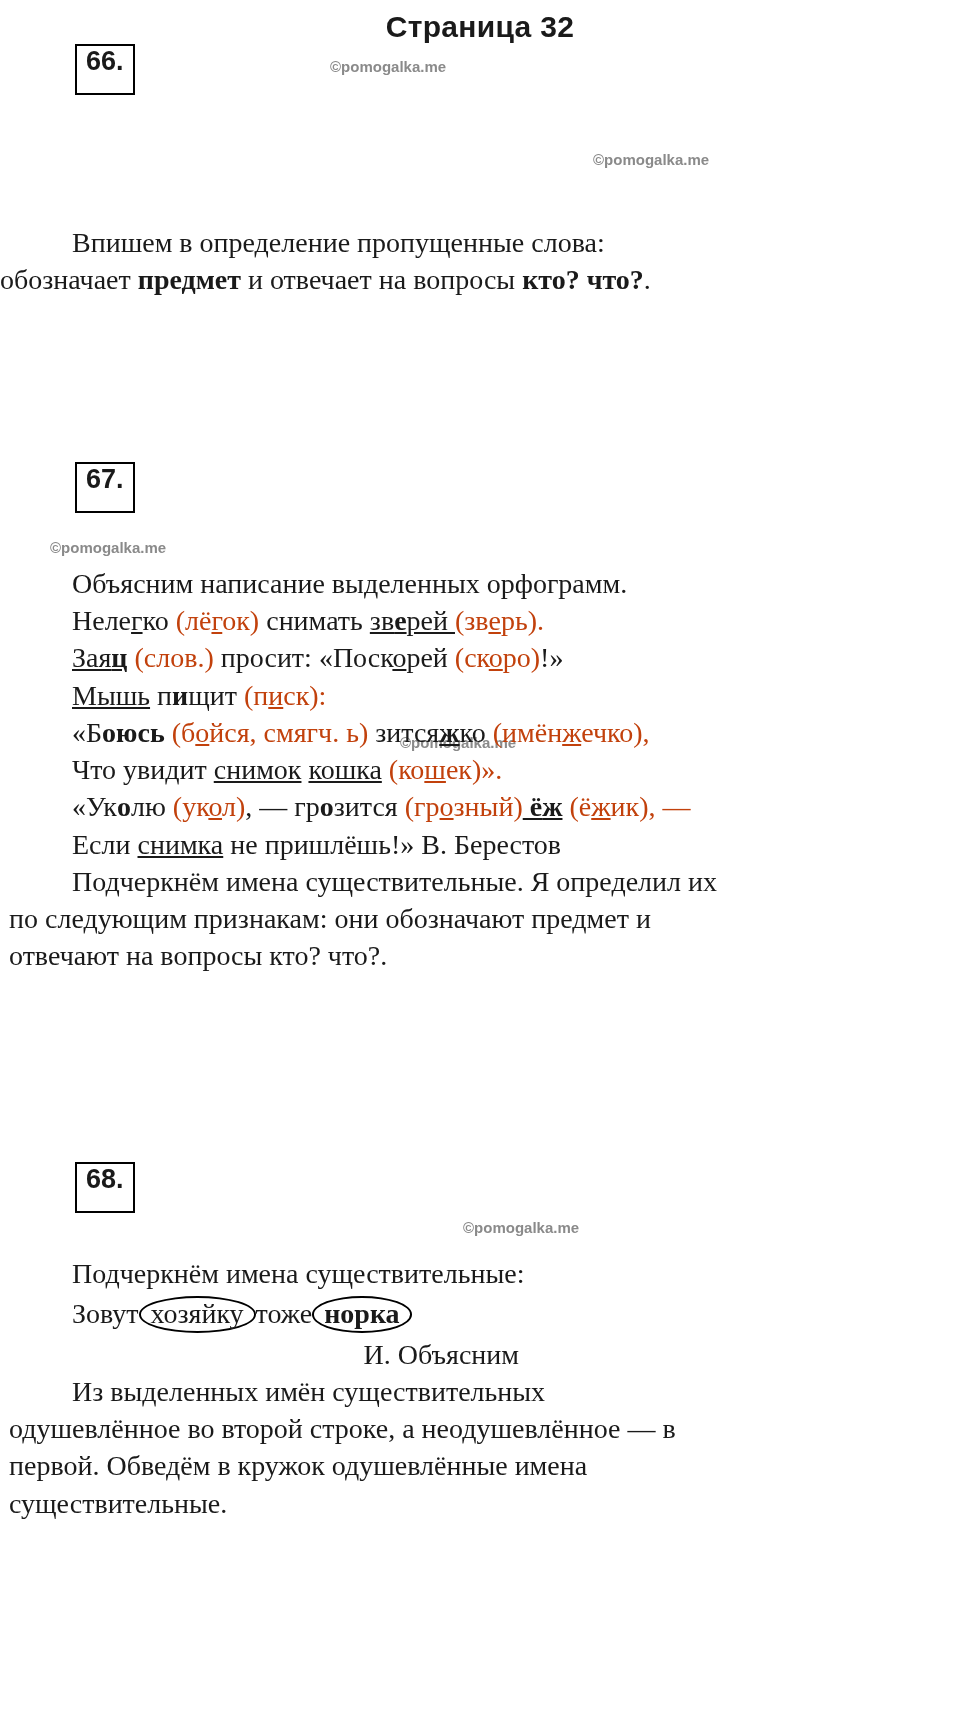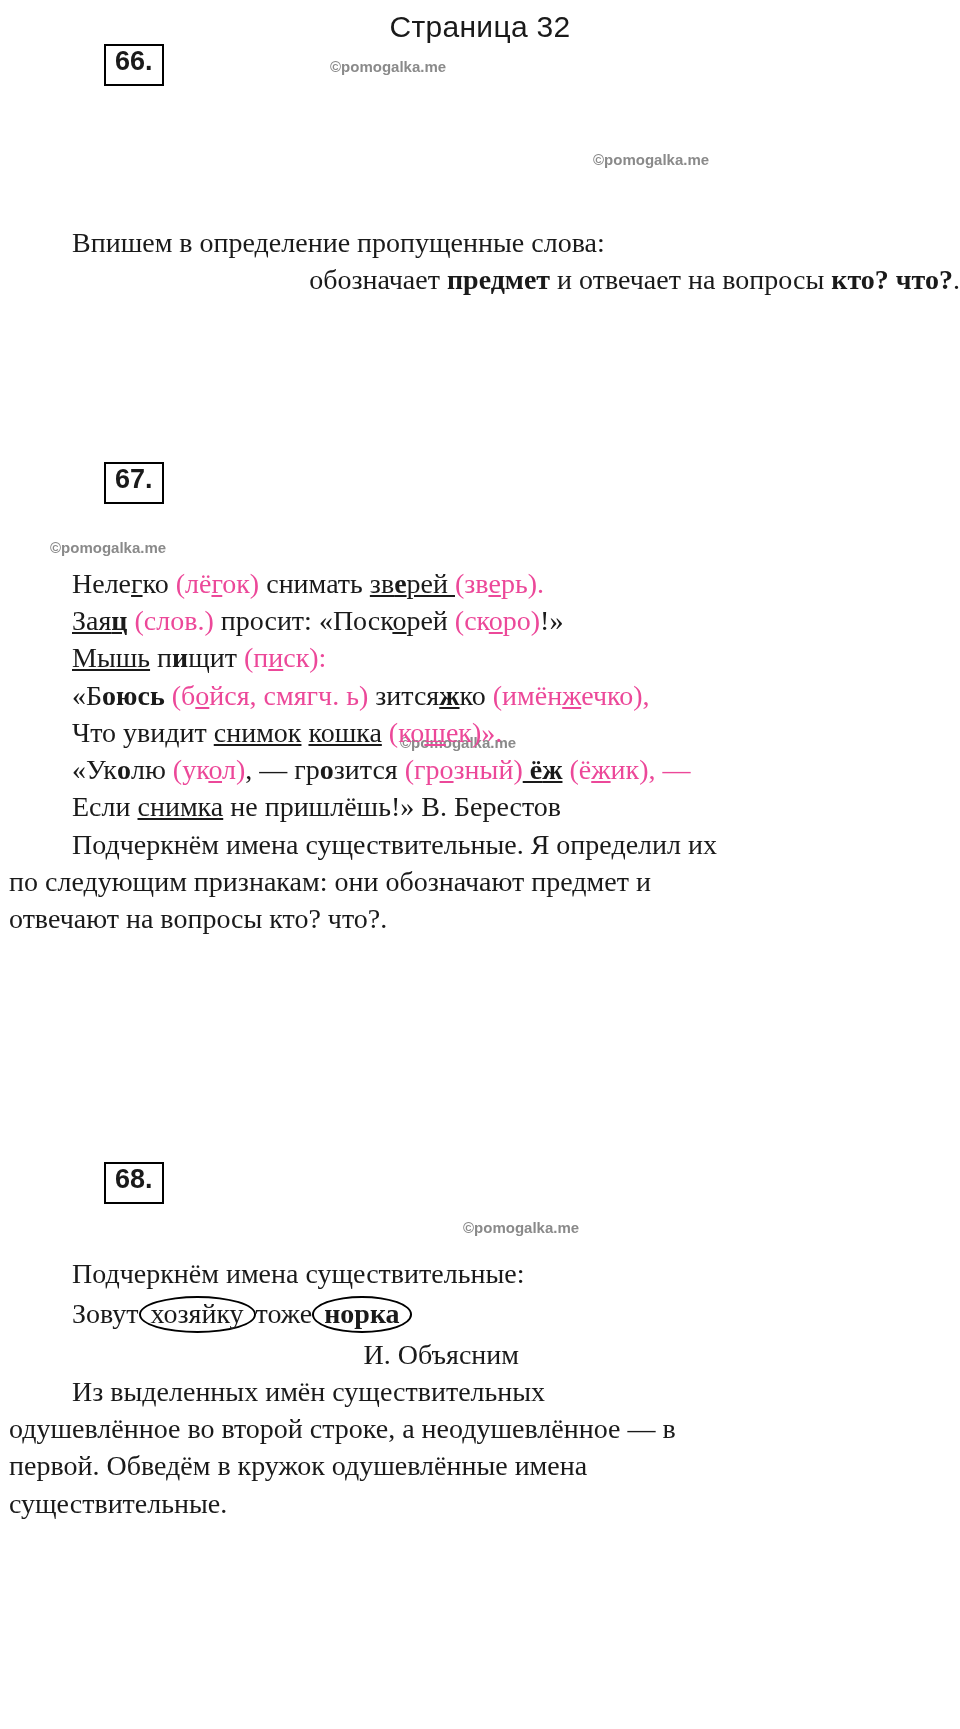--- a/index.html
+++ b/index.html
@@ -16,55 +16,54 @@
     overflow: hidden;
   }
   .page {
     position: relative;
     width: 960px;
     height: 1729px;
   }
   .page-title {
     text-align: center;
     font-family: "Liberation Sans", sans-serif;
-    font-weight: normal;
+    font-weight: bold;
     font-size: 30px;
     margin: 10px 0 0 0;
     letter-spacing: 0.3px;
   }
   .wm {
     font-family: "Liberation Sans", sans-serif;
     font-size: 15px;
     font-weight: bold;
     color: #8a8a8a;
     white-space: nowrap;
   }
   .wm-abs { position: absolute; }
   .task-num {
     display: inline-block;
     border: 2px solid #000;
     font-family: "Liberation Sans", sans-serif;
     font-weight: bold;
     font-size: 27px;
-    padding: 1px 9px 9px 9px;
+    padding: 1px 9px 18px 9px;
     line-height: 1.05;
-    margin-left: 29px;
   }
   .body-text {
     font-size: 28px;
     line-height: 1.33;
   }
   .indent {
     text-indent: 0;
     padding-left: 72px;
   }
   .flush { padding-left: 9px; }
   .b { font-weight: bold; }
   .u { text-decoration: underline; text-underline-offset: 2px; }
-  .gray { color: #ec4899; }
+  .gray { color: #c2410c; }
   .circled {
     display: inline-block;
     border: 2px solid #000;
     border-radius: 50%;
     padding: 1px 10px 2px 10px;
     line-height: 1.05;
   }
   .bold-u { font-weight: bold; text-decoration: underline; text-underline-offset: 2px;}
   .right { text-align: right; }
   .block { position: relative; }
@@ -81,34 +80,37 @@
   <div class="block">
     <div style="position:absolute; left:75px; top:0px;">
       <span class="task-num">66.</span>
     </div>
     <div class="wm wm-abs" style="left:593px; top:107px;">©pomogalka.me</div>
 
     <div class="body-text" style="position:absolute; left:0; top:180px; width:960px;">
       <div class="indent">
         <span>Впишем в определение пропущенные слова:</span>
       </div>
-      <div class="flush" style="padding-left:0px;text-align:right;">
+      <div class="flush" style="padding-left:0px;">
         <span>обозначает </span><span class="b">предмет</span><span> и отвечает на вопросы </span><span class="b">кто? что?</span><span>.</span>
       </div>
     </div>
   </div>
 
   <div class="block">
     <div style="position:absolute; left:75px; top:418px;">
       <span class="task-num">67.</span>
     </div>
     <div class="wm wm-abs" style="left:50px; top:495px;">©pomogalka.me</div>
     <div class="wm wm-abs" style="left:400px; top:690px;">©pomogalka.me</div>
 
     <div class="body-text" style="position:absolute; left:0; top:521px; width:960px;">
+      <div class="indent">
+        <span>Объясним написание выделенных орфограмм.</span>
+      </div>
       <div class="indent">
         <span>Неле</span><span class="u">г</span><span>ко </span><span class="gray">(лё</span><span class="gray u">г</span><span class="gray">ок)</span><span> снимать </span><span class="u">зв</span><span class="u b">е</span><span class="u">рей </span><span class="gray">(зв</span><span class="gray u">е</span><span class="gray">рь).</span>
       </div>
       <div class="indent">
         <span class="u">Зая</span><span class="u b">ц</span><span class="gray"> (слов.)</span><span> просит: «Поск</span><span class="u">о</span><span>рей </span><span class="gray">(ск</span><span class="gray u">о</span><span class="gray">ро)</span><span>!»</span>
       </div>
       <div class="indent">
         <span class="u">Мышь</span><span> п</span><span class="b">и</span><span>щит </span><span class="gray">(п</span><span class="gray u">и</span><span class="gray">ск):</span>
       </div>
       <div class="indent">

